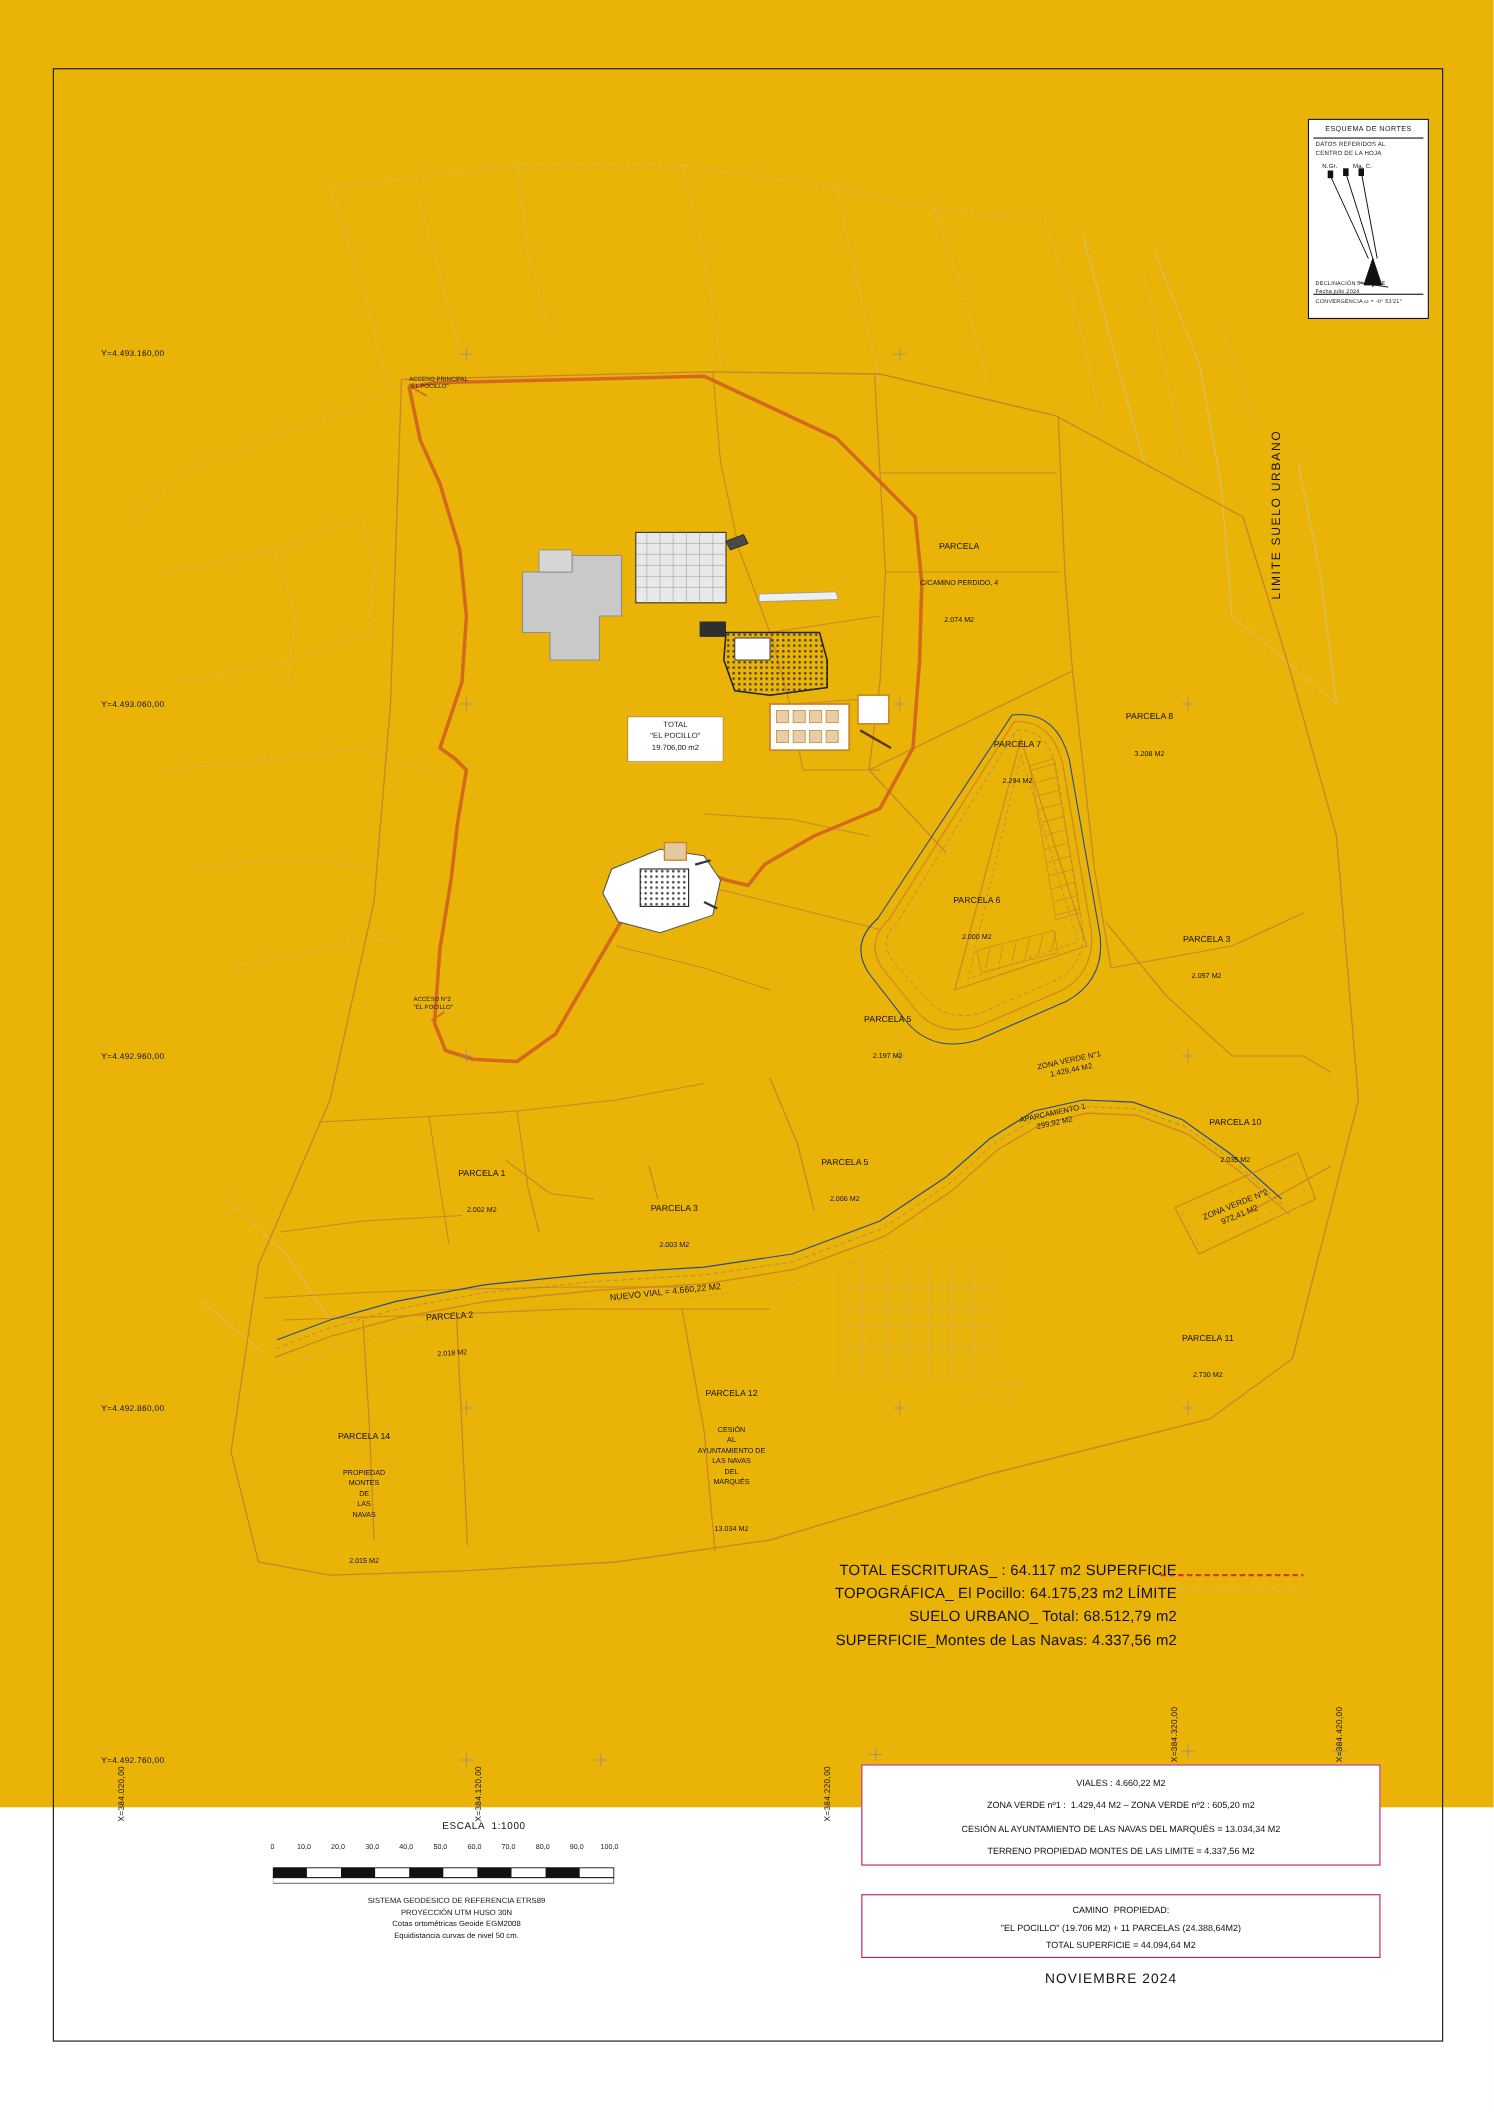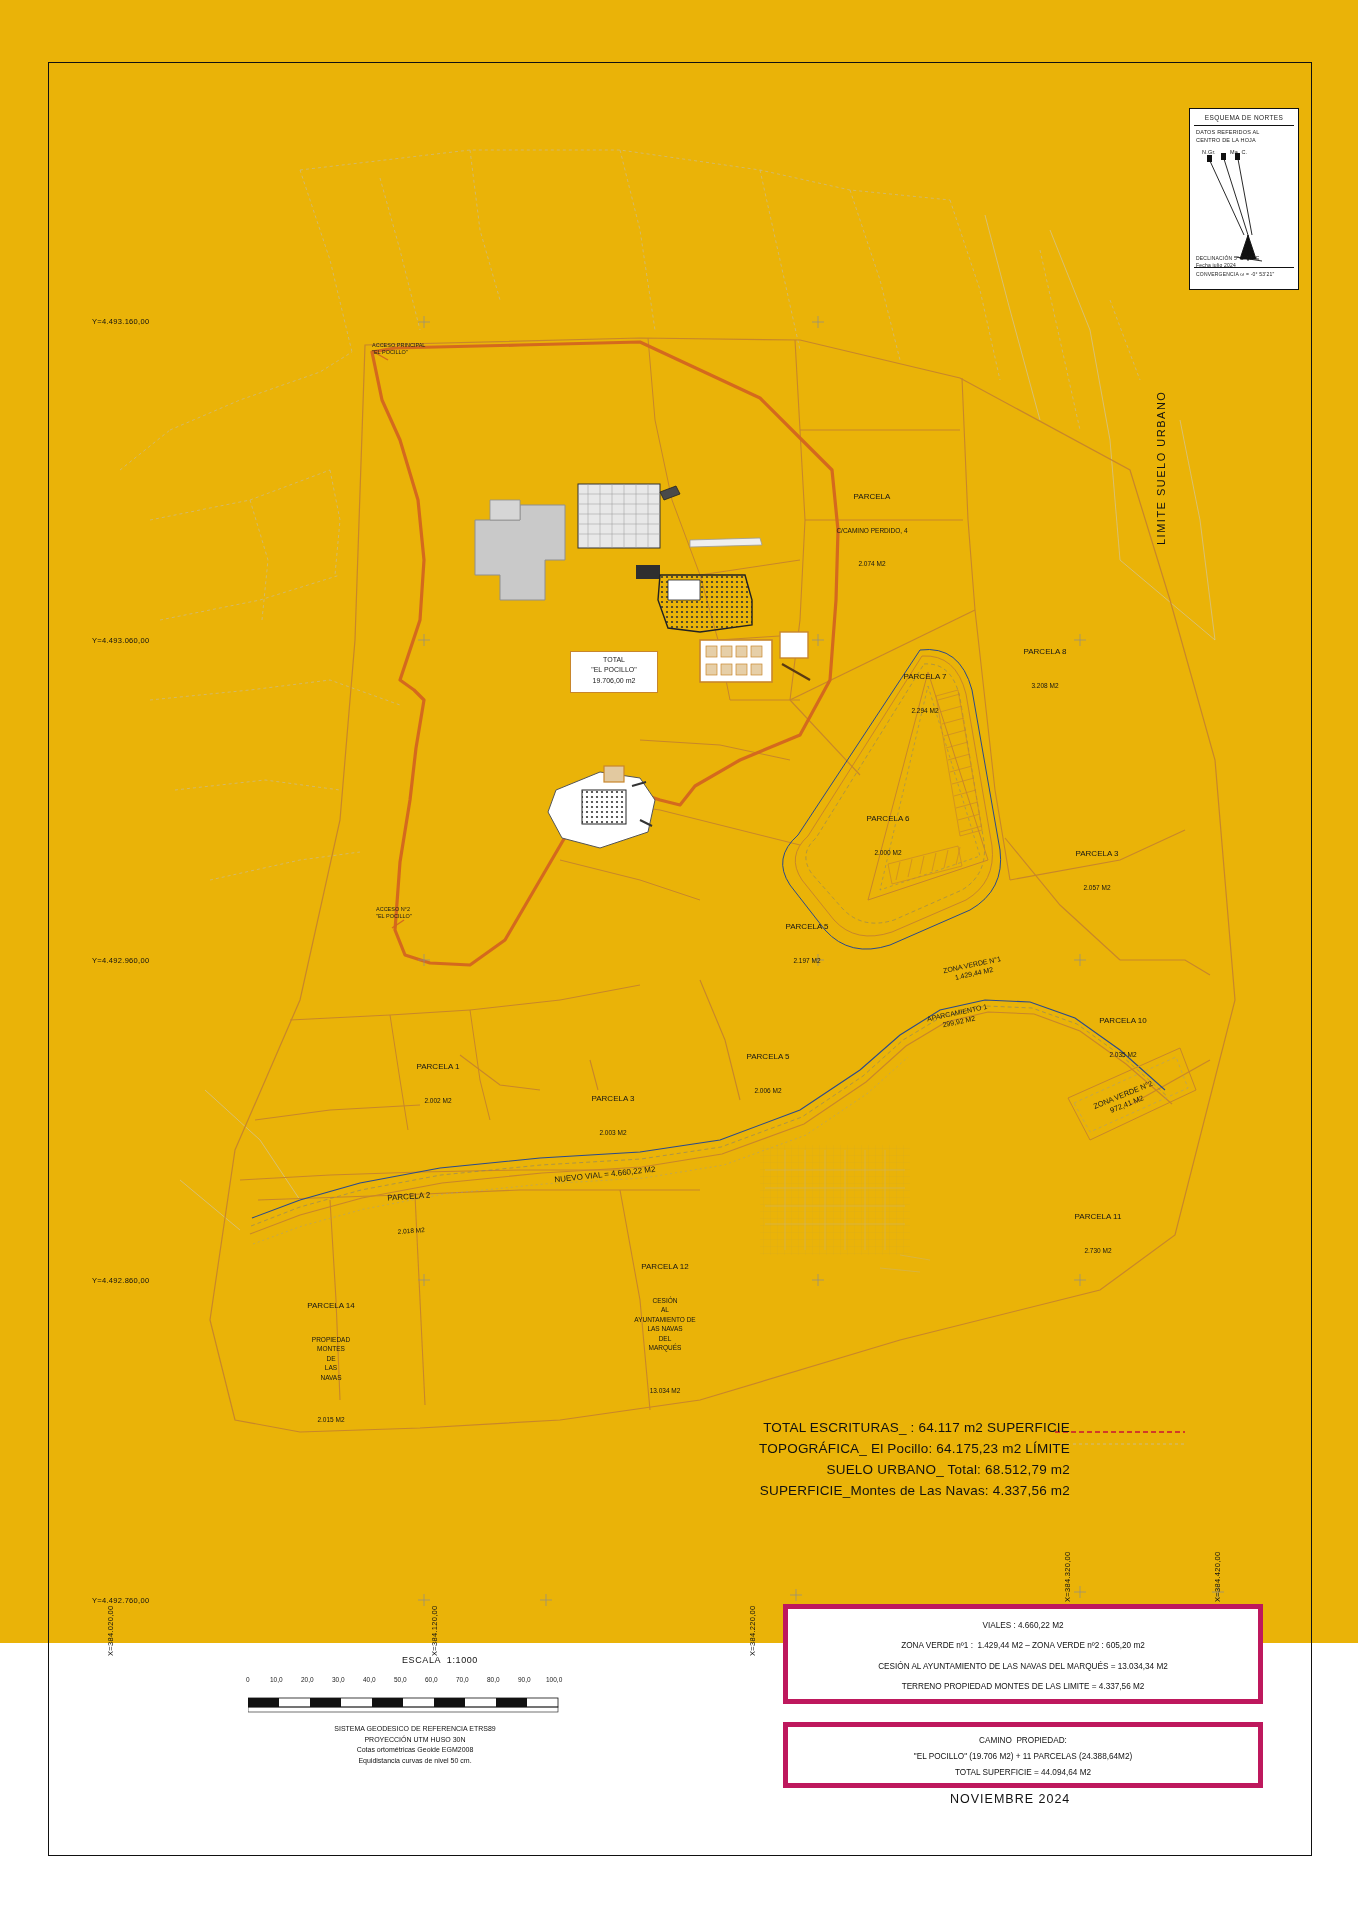--- a/index.html
+++ b/index.html
@@ -9,21 +9,21 @@
   .t{position:absolute;white-space:pre;font-size:7px;line-height:1.25;letter-spacing:.2px;}
   .lbl{position:absolute;white-space:pre;font-size:8px;color:#1a1a1a;text-align:center;line-height:1.3;}
   .coord{position:absolute;font-size:7.5px;letter-spacing:.3px;color:#111;}
   .vcoord{position:absolute;font-size:7.5px;letter-spacing:.3px;color:#111;transform:rotate(-90deg);transform-origin:left top;}
   .box{position:absolute;border:1px solid #c8862b;background:#fff;}
   .sumline{position:absolute;font-size:13.5px;letter-spacing:.2px;color:#111;white-space:pre;}
   .parcela{position:absolute;text-align:center;font-size:8px;line-height:1.45;color:#151515;white-space:pre;}
   .small{font-size:6.5px;}
   svg{position:absolute;left:0;top:0;}
   .nb{position:absolute;border:1px solid #111;background:#fff;}
-  .legendbox{position:absolute;border:5px solid #be185d;background:#fff;}
+  .legendbox{position:absolute;border:1px solid #be185d;background:#fff;}
   .legline{position:absolute;font-size:8.2px;color:#111;white-space:pre;text-align:center;width:100%;}
   .scaletxt{position:absolute;font-size:9px;letter-spacing:.6px;color:#111;text-align:center;white-space:pre;}
   .geotxt{position:absolute;font-size:7px;line-height:1.5;color:#111;text-align:center;white-space:pre;}
   .datetxt{position:absolute;font-size:12.5px;letter-spacing:1px;color:#111;}
   .rot{position:absolute;transform-origin:left top;white-space:pre;}
 </style>
 </head>
 <body>
 
 <div id="sheet">

